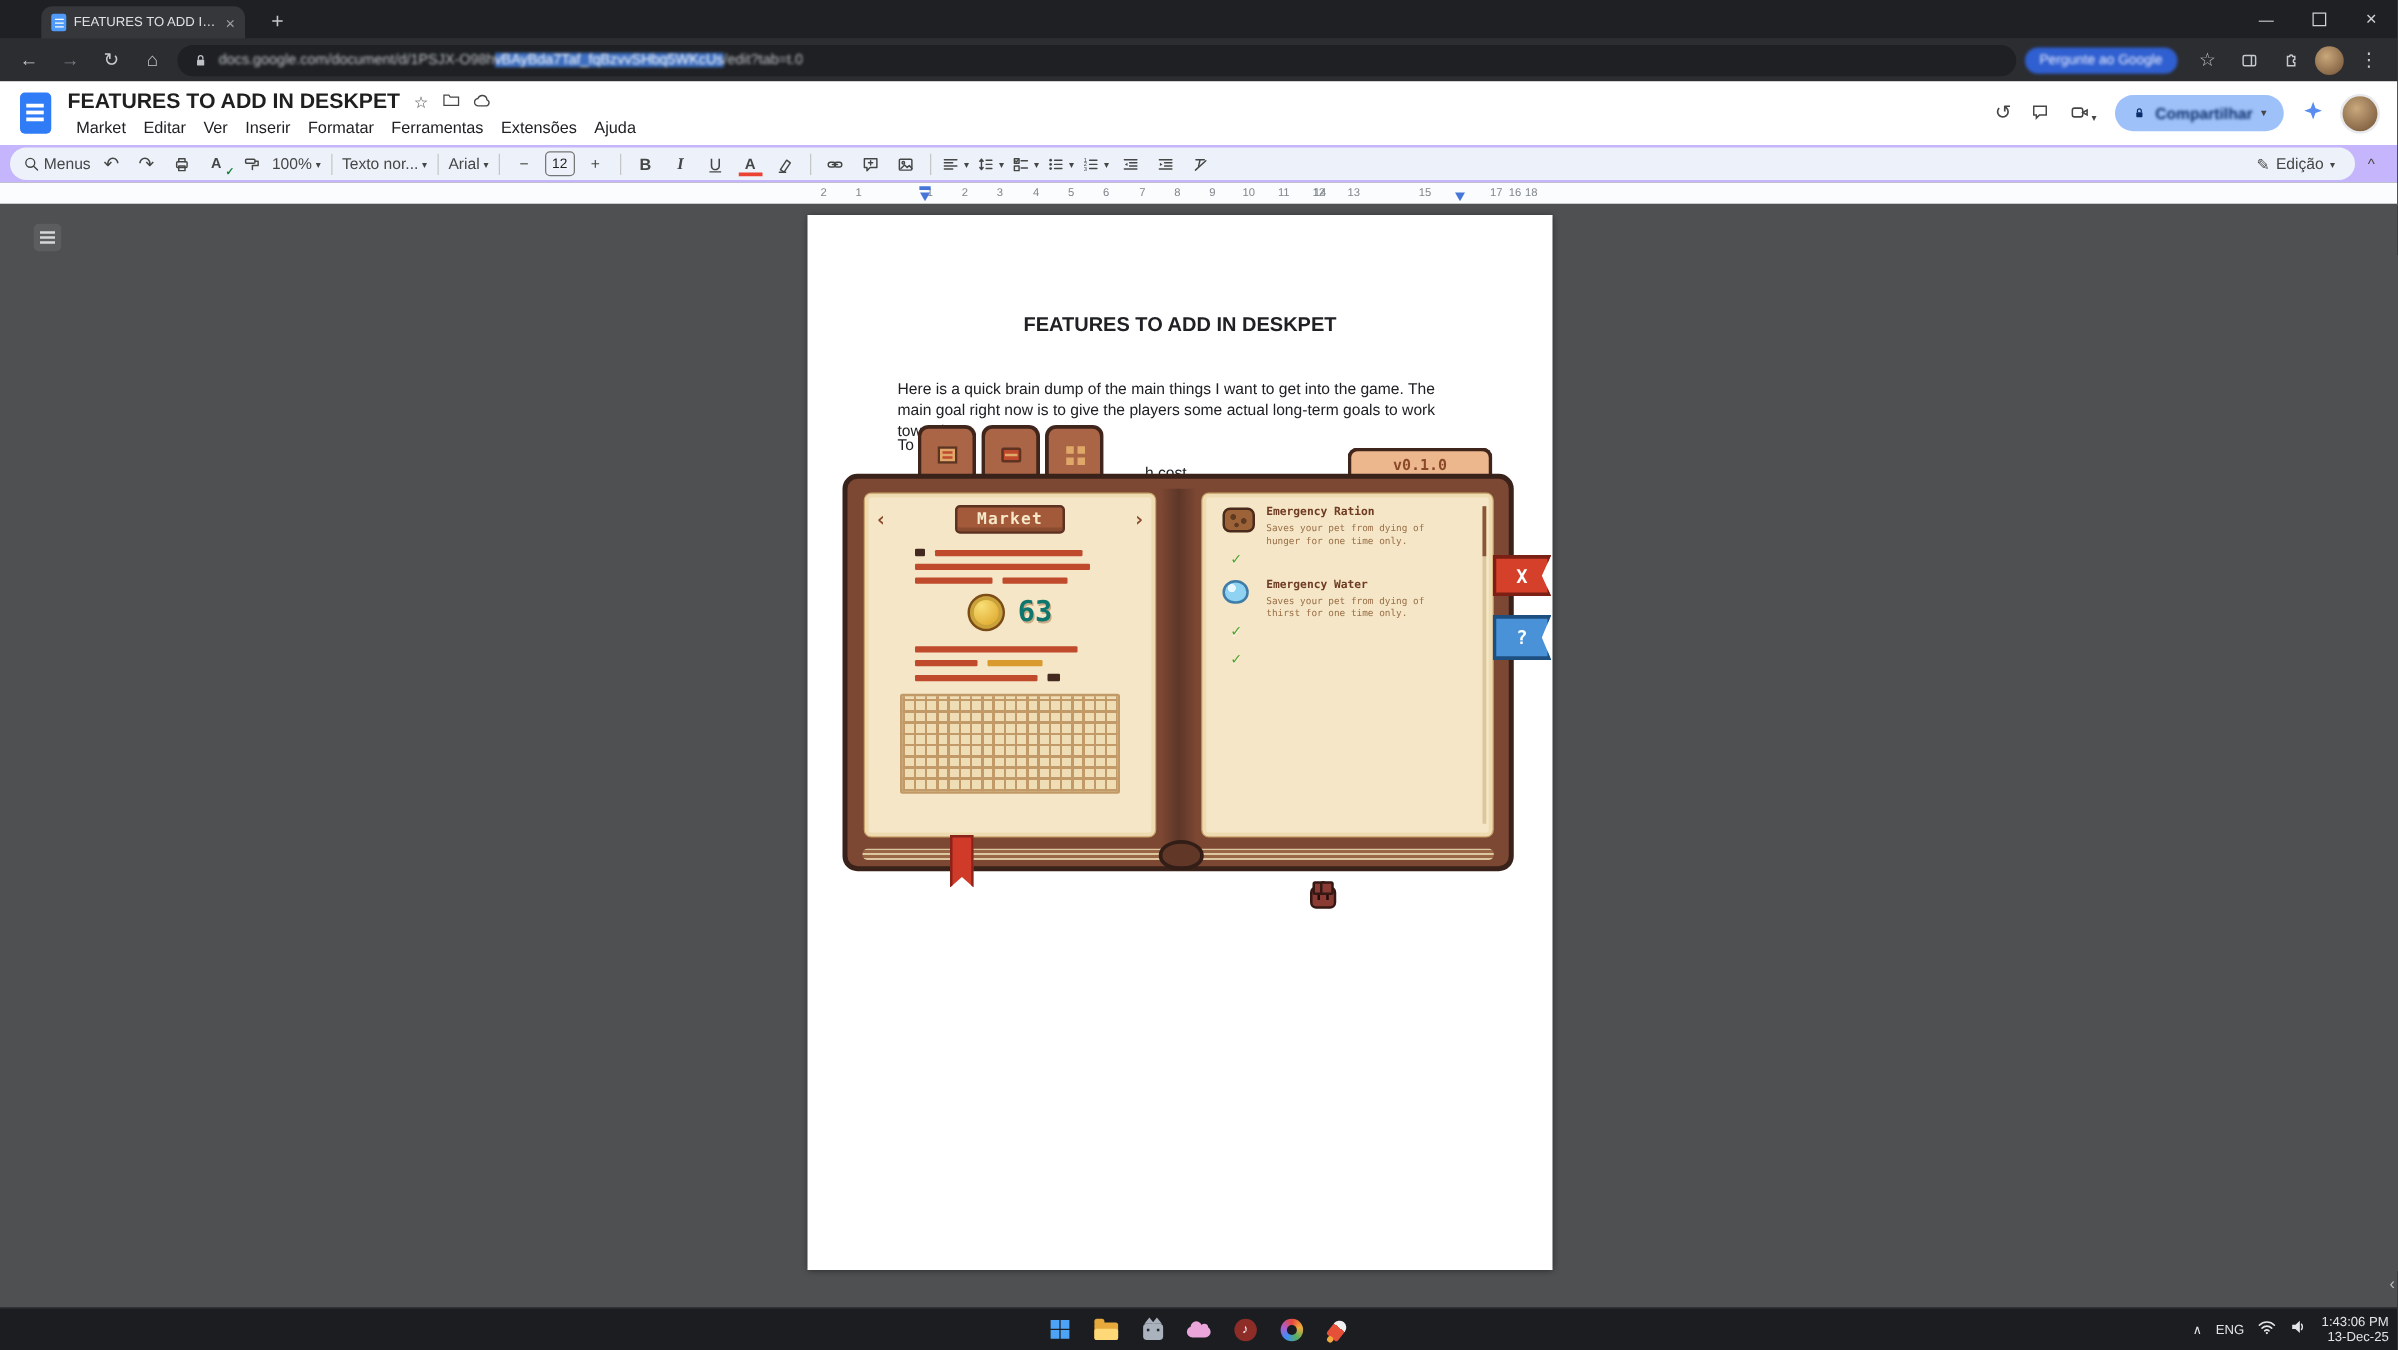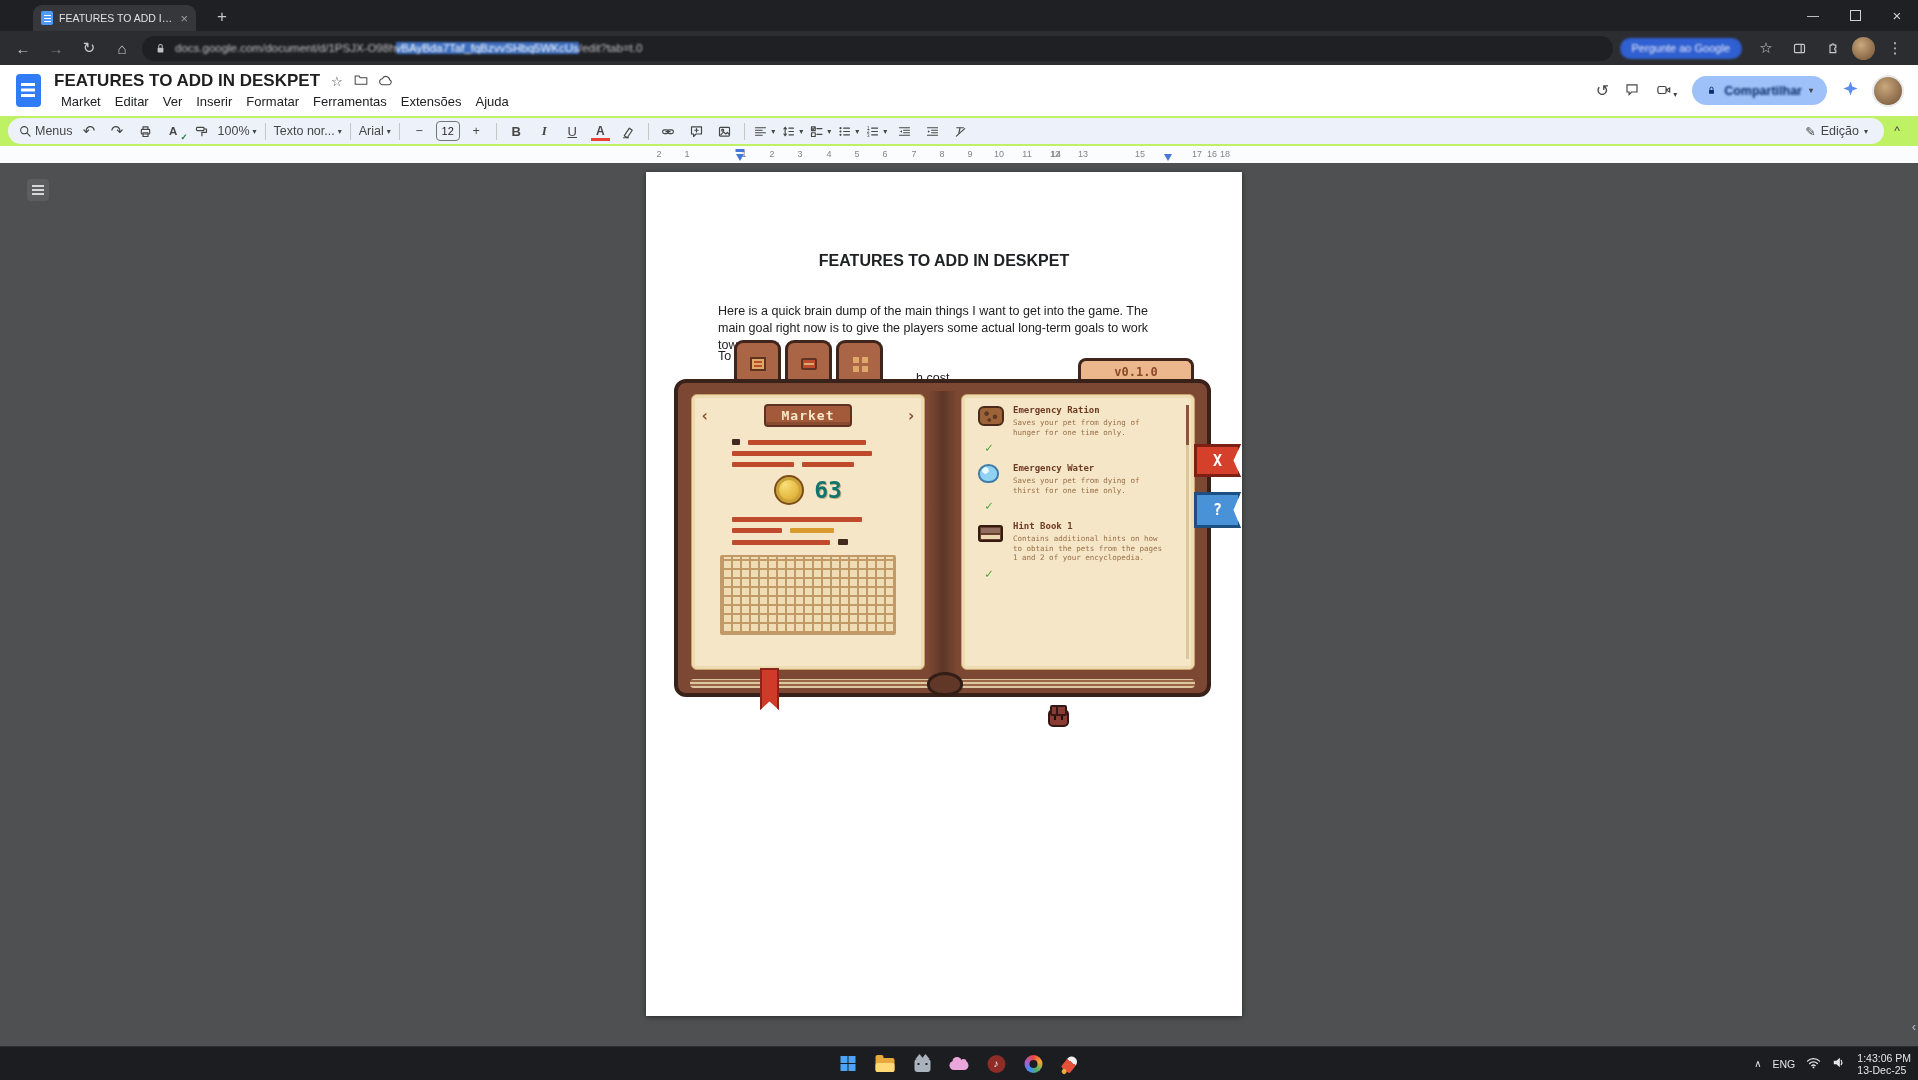--- a/index.html
+++ b/index.html
@@ -37,21 +37,21 @@
   .dtitle{font-size:17px;color:#1f1f1f;font-weight:bold}
   .hmini{color:#454746;font-size:13px;line-height:1}
   .dmenus{display:flex;margin-top:2px}
   .dmenus span{font-size:13px;color:#202124;padding:1px 7px;border-radius:9px}
   .dh-right{margin-left:auto;display:flex;align-items:center;gap:15px}
   .share{height:29px;border-radius:15px;background:#9fc1f9;display:flex;align-items:center;gap:7px;padding:0 14px;color:#0a2d6b;font-size:12.5px;font-weight:bold}
   .share .lbl{filter:blur(1.1px)}
   .avatar{width:28px;height:28px;border-radius:50%;background:radial-gradient(circle at 40% 35%,#c9a87c,#6e4f33);box-shadow:0 0 0 2px #e8eaed}
 
   
-  .tstrip{position:absolute;top:116px;left:0;right:0;height:30px;background:#bef264;display:flex;align-items:center;padding:0 8px;box-sizing:border-box}
+  .tstrip{position:absolute;top:116px;left:0;right:0;height:30px;background:#c4b5fd;display:flex;align-items:center;padding:0 8px;box-sizing:border-box}
   .pill{flex:1;height:26px;background:#edf2fa;border-radius:13px;display:flex;align-items:center;padding:0 8px;gap:1px;overflow:hidden}
   .ti{height:24px;min-width:23px;display:flex;align-items:center;justify-content:center;border-radius:4px;color:#454746;font-size:12.5px;gap:3px;padding:0 2px;flex:0 0 auto}
   .ti svg{stroke:#454746;fill:none;stroke-width:1.4;stroke-linecap:round;stroke-linejoin:round;display:block}
   .ti b{font-size:13px;font-weight:bold}
   .ti .ital{font-family:"Liberation Serif",serif;font-style:italic;font-size:13px;font-weight:bold}
   .ti u{font-size:13px}
   .colorA{position:relative;font-weight:bold;font-size:12px}
   .colorA::after{content:"";position:absolute;left:4px;right:4px;bottom:2px;height:3px;background:#ea4335}
   .spell{position:relative;font-weight:bold;font-size:11.5px}
   .spell em{color:#188038;font-size:8.5px;position:absolute;right:-1px;bottom:1px}
@@ -148,21 +148,21 @@
   .ic-cloud::before{content:"";position:absolute;top:-4px;left:3px;width:9px;height:9px;border-radius:50%;background:#eaa6da}
   .ic-cloud::after{content:"";position:absolute;top:-2px;right:2px;width:6px;height:6px;border-radius:50%;background:#eaa6da}
   .ic-music{width:18px;height:18px;border-radius:50%;background:#8e2d28;color:#fff;font-size:10px;display:flex;align-items:center;justify-content:center}
   .ic-gear{width:18px;height:18px;border-radius:50%;background:conic-gradient(#e8483c,#f2a93b,#58b05c,#3d8ef5,#b05ccc,#e8483c);position:relative}
   .ic-gear::after{content:"";position:absolute;inset:5px;border-radius:50%;background:#1b1d21}
   .ic-rocket{width:11px;height:16px;background:linear-gradient(#f0f0f0 35%,#e55039 35%);border-radius:6px 6px 2px 2px;transform:rotate(38deg);position:relative}
   .ic-rocket::after{content:"";position:absolute;bottom:-4px;left:3px;width:5px;height:5px;background:#f2a93b;border-radius:50%}
   .tray{position:absolute;right:7px;top:0;bottom:0;display:flex;align-items:center;gap:11px;color:#e3e5e8}
   .chev{font-size:10px}
   .lang{font-size:10.5px}
-  .clock{font-size:10.5px;line-height:12px;}
+  .clock{font-size:10.5px;line-height:12px;text-align:right}
 </style>
 </head>
 <body>
 
 <div class="screen">
 
   <div class="titlebar">
     <div class="tab">
       <span class="favicon"></span>
       <span class="tab-title">FEATURES TO ADD IN DESKPET</span>
@@ -515,29 +515,20 @@
                   <span class="icon-water" style="display:block"></span>
                 </span>
               <span class="si-text">
                   <div class="si-name">Emergency Water</div>
                   <div class="si-desc">Saves your pet from dying of thirst for one time only.</div>
                 </span>
             </div>
             <div class="si-check">✓</div>
           </div>
           <div class="shop-item">
-            <div class="si-main">
-              <span class="si-icon">
-                  <span class="icon-book1" style="display:block"></span>
-                </span>
-              <span class="si-text">
-                  <div class="si-name">Hint Book 1</div>
-                  <div class="si-desc">Contains additional hints on how to obtain the pets from the pages 1 and 2 of your encyclopedia.</div>
-                </span>
-            </div>
             <div class="si-check">✓</div>
           </div>
           <span class="sb-track"></span>
           <span class="sb-thumb"></span>
         </div>
         <div class="spine"></div>
       </div>
 
       <div class="bmk bmk-x">X</div>
       <div class="bmk bmk-q">?</div>

